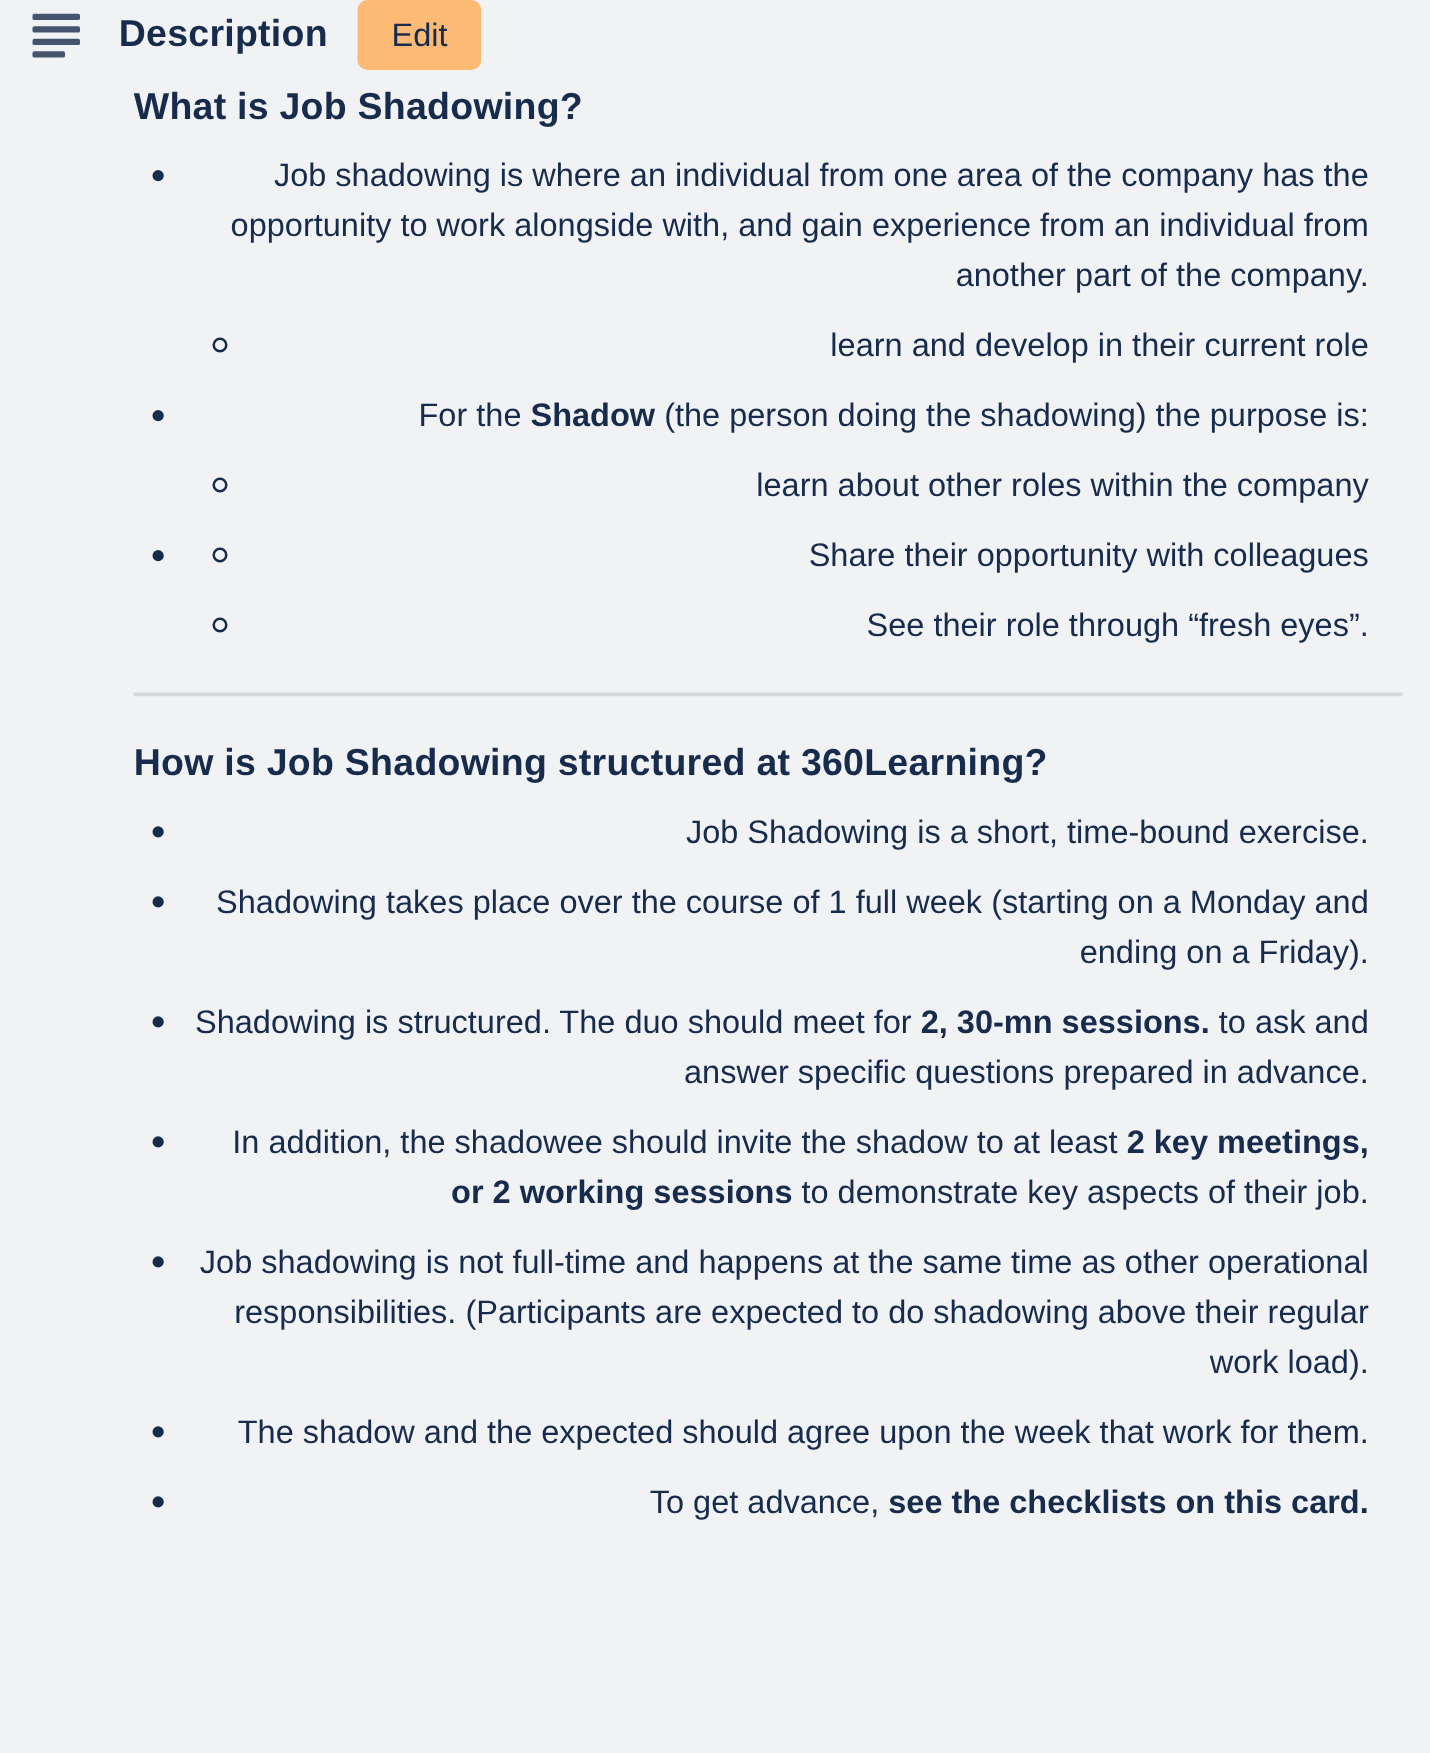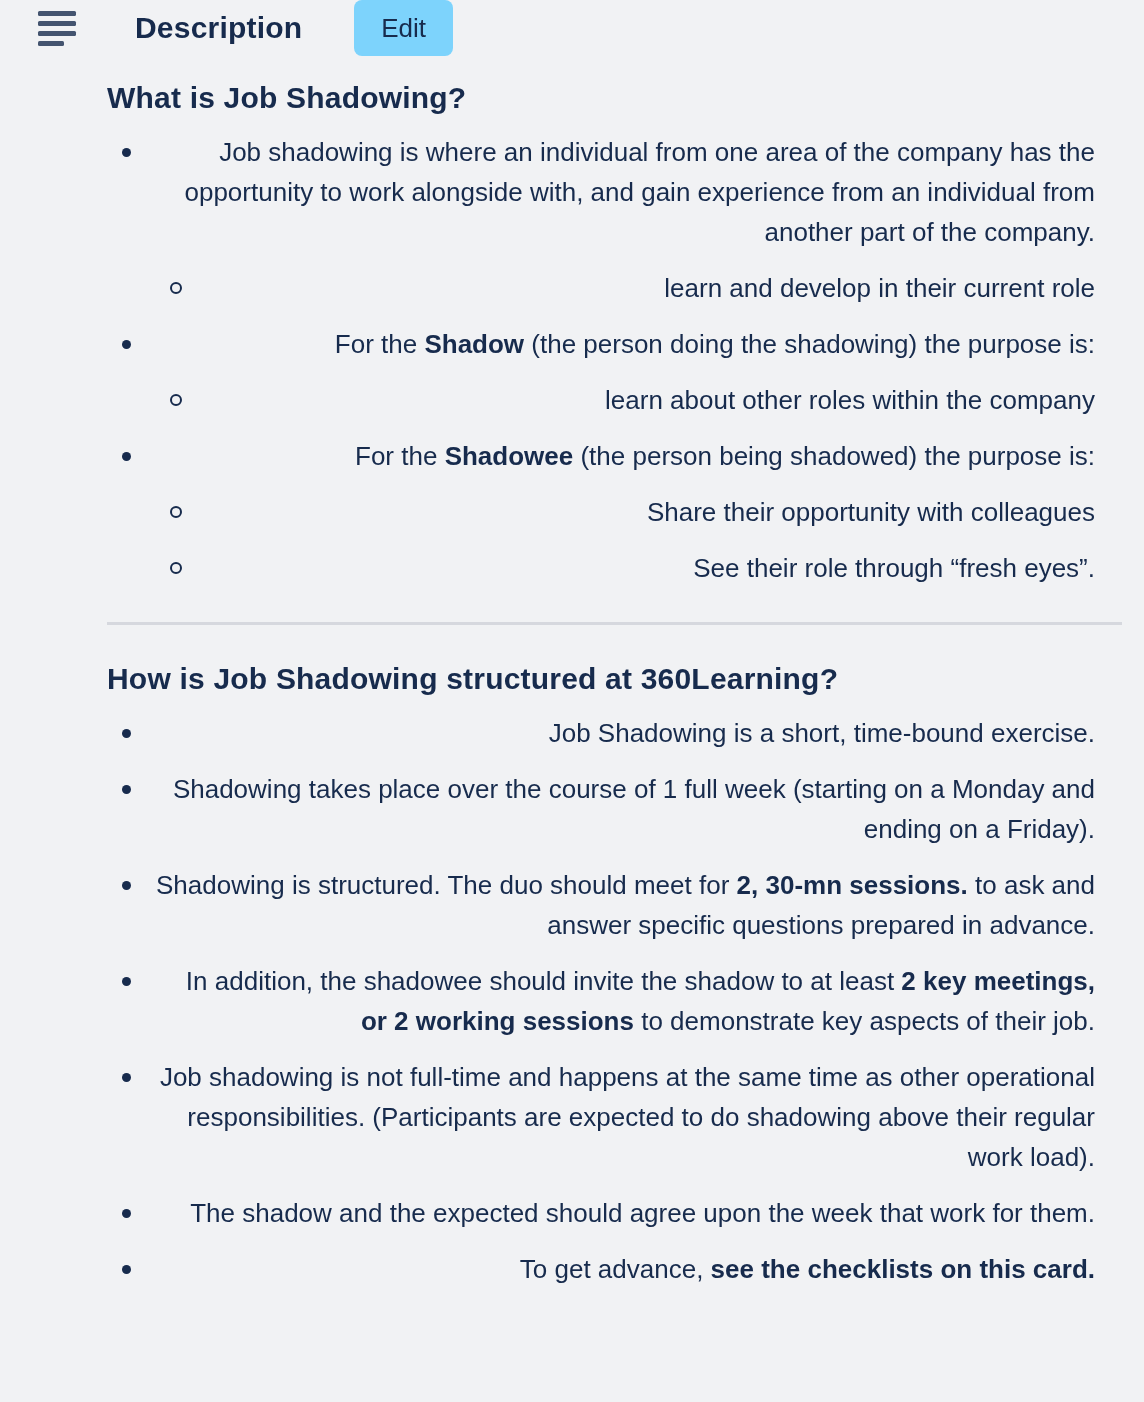--- a/index.html
+++ b/index.html
@@ -13,22 +13,21 @@
     color: #172b4d;
     font-family: "Liberation Sans", sans-serif;
     overflow: hidden;
   }
 
   
   .header {
     display: flex;
     align-items: center;
     height: 56px;
-    padding-left: 38px;
-    gap: 28px;
+    padding-left: 26px;
   }
   .desc-icon {
     display: inline-flex;
     flex-direction: column;
     gap: 5px;
     width: 38px;
     flex: 0 0 38px;
   }
   .desc-icon .bar {
     height: 5px;
@@ -42,32 +41,32 @@
     font-size: 30px;
     font-weight: 700;
     letter-spacing: 0.2px;
   }
   .edit-btn {
     margin-left: 24px;
     height: 56px;
     padding: 0 27px;
     border: 0;
     border-radius: 8px;
-    background: #7dd3fc;
+    background: #fdba74;
     color: #172b4d;
     font-family: "Liberation Sans", sans-serif;
     font-size: 26px;
     display: inline-flex;
     align-items: center;
     cursor: pointer;
   }
 
   
   .content {
-    margin: 24px 22px 0 107px;
+    margin: 12px 22px 0 107px;
   }
   .section-heading {
     font-size: 30px;
     font-weight: 700;
     line-height: 36px;
     letter-spacing: 0.2px;
   }
   .list { margin-top: 16px; }
   .li {
     position: relative;
@@ -120,21 +119,21 @@
   <button class="edit-btn">Edit</button>
 </div>
 
 <div class="content">
     <div class="section-heading">What is Job Shadowing?</div>
     <div class="list">
       <div class="li l1"><span class="marker"></span><span><span>Job shadowing is where an individual from one area of the company has the opportunity to work alongside with, and gain experience from an individual from another part of the company.</span></span></div>
       <div class="li l2"><span class="marker"></span><span><span>learn and develop in their current role</span></span></div>
       <div class="li l1"><span class="marker"></span><span><span>For the </span><strong>Shadow</strong><span> (the person doing the shadowing) the purpose is:</span></span></div>
       <div class="li l2"><span class="marker"></span><span><span>learn about other roles within the company</span></span></div>
-      <div class="li l1"><span class="marker"></span><span><span>For the </span><strong>Shadowee</strong><span> (the person being shadowed) the purpose is:</span></span></div>
+      <div class="li l1"><span class="marker"></span></div>
       <div class="li l2"><span class="marker"></span><span><span>Share their opportunity with colleagues</span></span></div>
       <div class="li l2"><span class="marker"></span><span><span>See their role through “fresh eyes”.</span></span></div>
     </div>
     <div class="divider"></div>
     <div class="section-heading">How is Job Shadowing structured at 360Learning?</div>
     <div class="list">
       <div class="li l1"><span class="marker"></span><span><span>Job Shadowing is a short, time-bound exercise.</span></span></div>
       <div class="li l1"><span class="marker"></span><span><span>Shadowing takes place over the course of 1 full week (starting on a Monday and ending on a Friday).</span></span></div>
       <div class="li l1"><span class="marker"></span><span><span>Shadowing is structured. The duo should meet for </span><strong>2, 30-mn sessions.</strong><span> to ask and answer specific questions prepared in advance.</span></span></div>
       <div class="li l1"><span class="marker"></span><span><span>In addition, the shadowee should invite the shadow to at least </span><strong>2 key meetings, or 2 working sessions</strong><span> to demonstrate key aspects of their job.</span></span></div>

